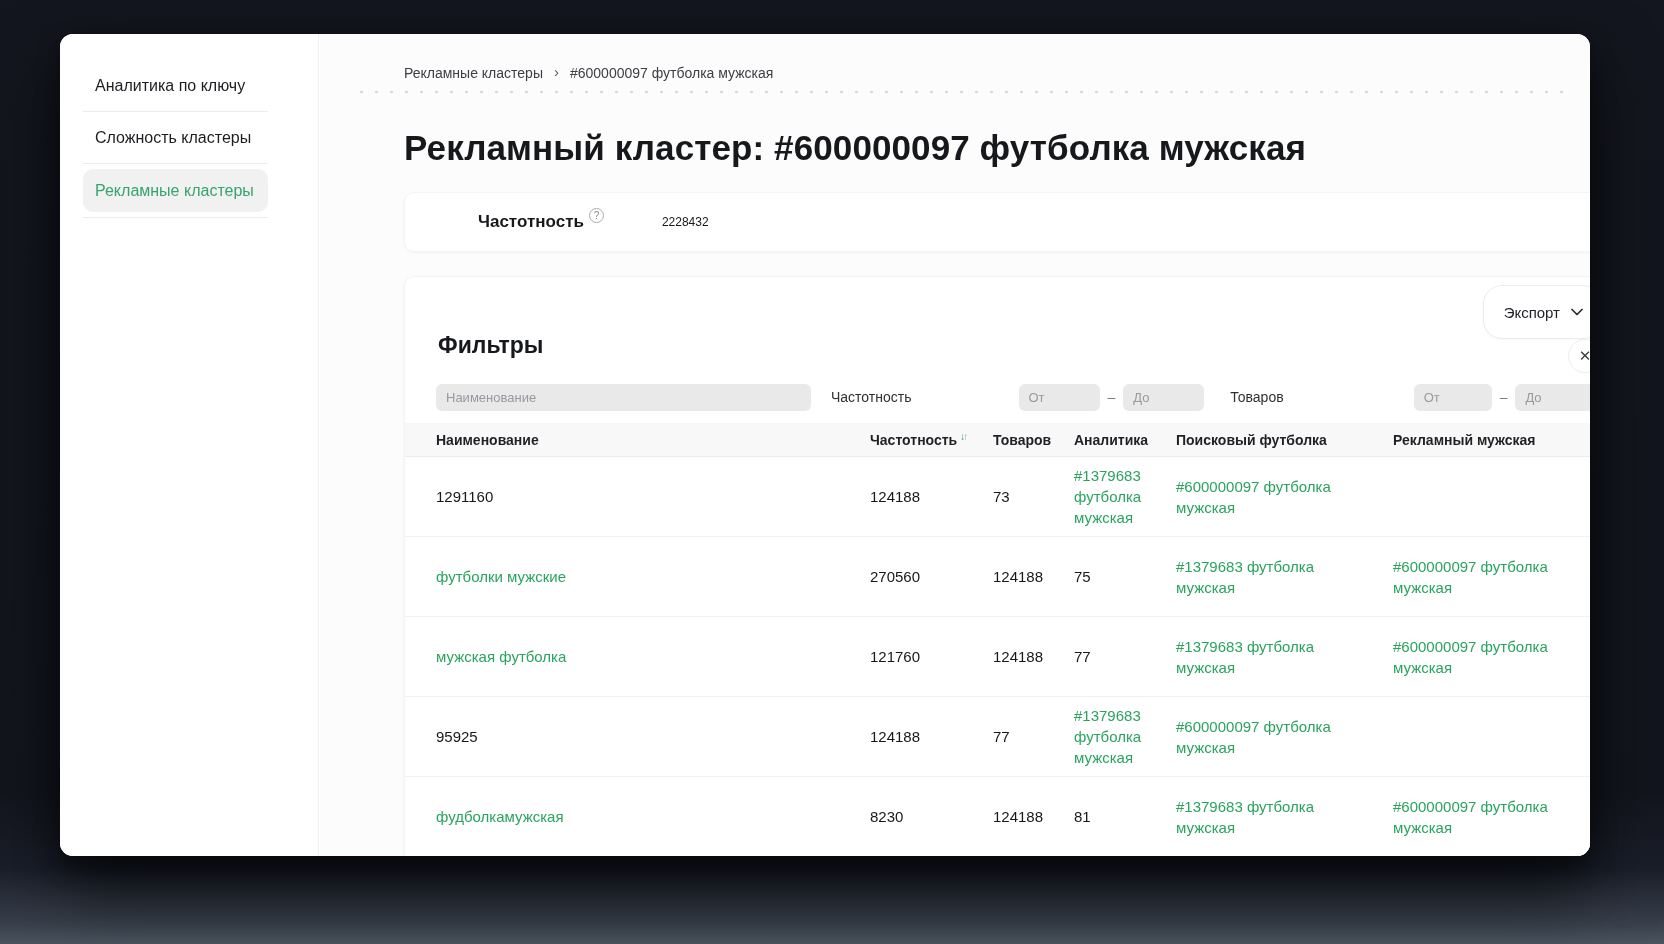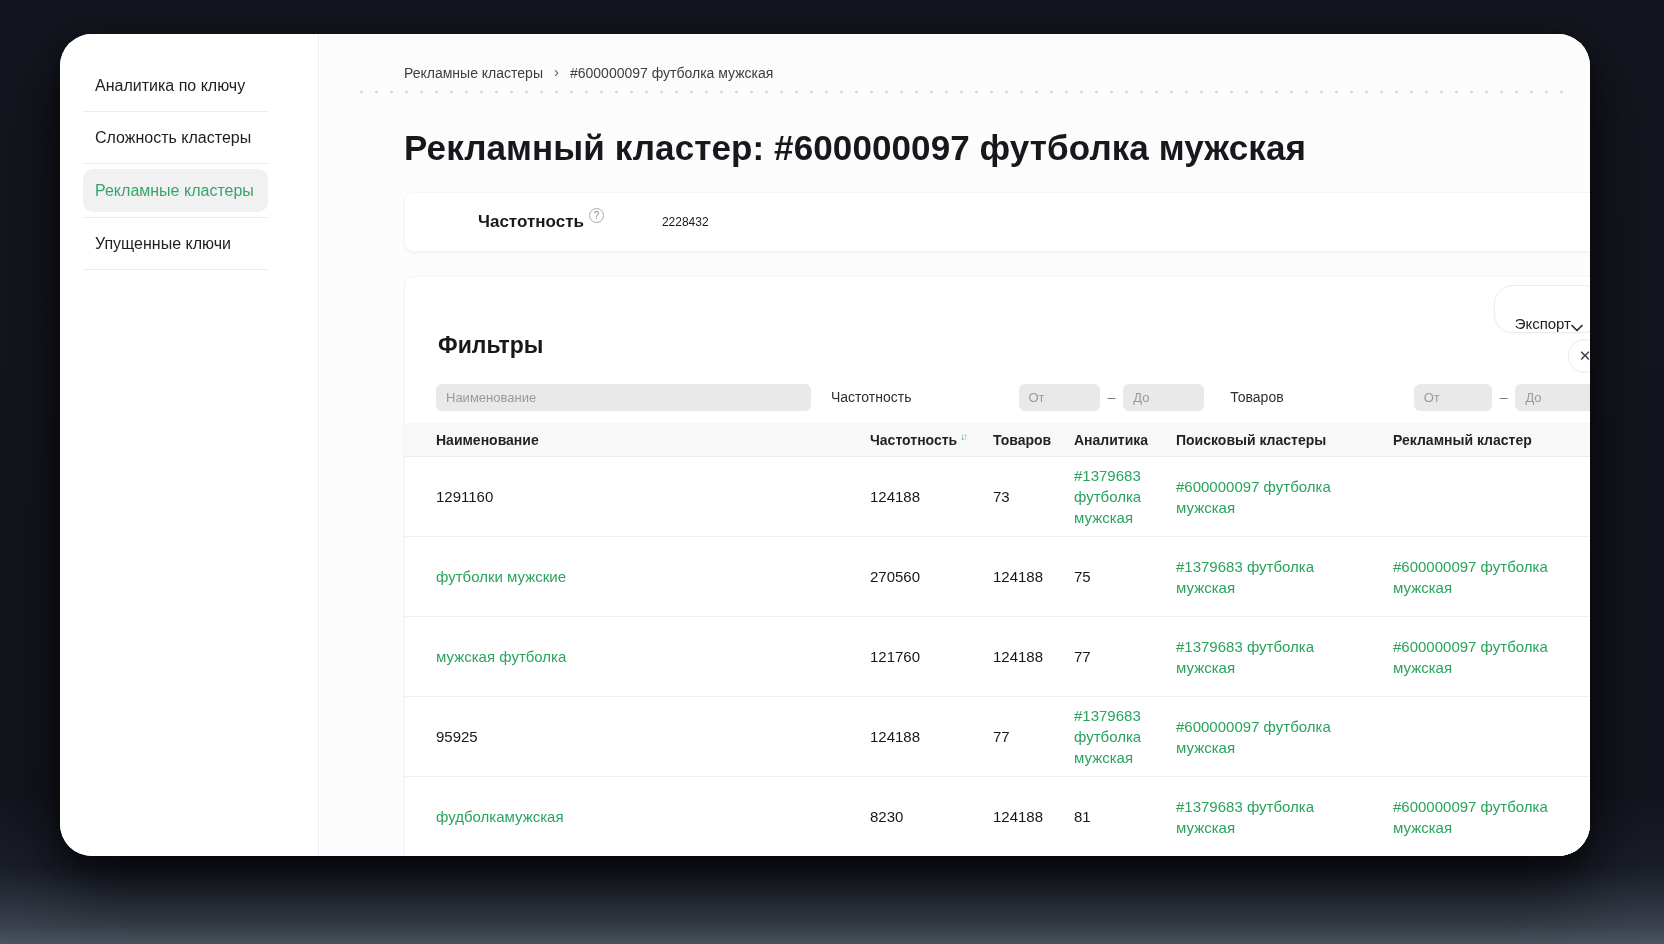--- a/index.html
+++ b/index.html
@@ -8,21 +8,21 @@
   }
   *{box-sizing:border-box; margin:0; padding:0;}
   html,body{width:1664px;height:944px;overflow:hidden;}
   body{
     font-family:"Liberation Sans", sans-serif;
     background:linear-gradient(180deg,#14161f 0%,#13151e 84%,#1a1e29 92%,#39414c 98%,#4b555f 100%);
     position:relative;
   }
   .window{
     position:absolute;left:60px;top:34px;width:1530px;height:822px;
-    background:#fff;border-radius:32px;overflow:hidden;
+    background:#fff;border-radius:13px;overflow:hidden;
     box-shadow:0 34px 70px rgba(0,0,0,.6), 0 10px 24px rgba(0,0,0,.45);
   }
   
   .sidebar{position:absolute;left:0;top:0;width:259px;height:100%;background:#fff;border-right:1px solid #f0f0f0;}
   .nav{position:absolute;left:23px;top:26px;width:185px;list-style:none;}
   .nav li{border-bottom:1px solid var(--line);cursor:pointer;}
   .nav .nav-inner{padding:15px 12px;font-size:16px;line-height:1.32;color:#1d1e22;}
   .nav li.active .nav-inner{background:#f1f1f2;border-radius:10px;margin:5px 0;padding:11px 12px;color:var(--green-side);}
   
   .content{position:absolute;left:260px;top:0;right:0;bottom:0;background:#fcfcfd;}
@@ -32,22 +32,22 @@
   .dots{position:absolute;left:34px;right:22px;top:56px;height:4px;background-image:radial-gradient(circle,#d9d9d9 1.3px,transparent 1.6px);background-size:15px 4px;background-repeat:repeat-x;}
   .page-title{position:absolute;left:84px;top:94px;font-size:35px;font-weight:bold;color:var(--ink);letter-spacing:.1px;}
   .card{background:#fff;border:1px solid #f4f4f5;border-radius:10px;box-shadow:0 1px 3px rgba(20,20,30,.04);}
   
   .stat-card{position:absolute;left:84px;top:158px;width:1242px;height:60px;display:flex;align-items:center;padding-left:73px;}
   .stat-label{font-size:17px;font-weight:bold;color:var(--ink);}
   .help{width:15px;height:15px;border:1px solid #a9abb0;border-radius:50%;color:#87898e;font-size:10px;line-height:13px;text-align:center;margin-left:5px;transform:translateY(-7px);cursor:pointer;}
   .stat-value{font-size:12px;color:var(--ink);margin-left:58px;}
   
   .main-card{position:absolute;left:84px;top:242px;width:1242px;height:586px;overflow:hidden;}
-  .export-btn{position:absolute;top:8px;right:43px;height:48px;padding:0 18px 0 20px;border-radius:19px;
-    border:1px solid #ececee;background:#fff;display:flex;align-items:flex-end;gap:0;font-size:15px;color:#1e1f24;
+  .export-btn{position:absolute;top:8px;right:43px;height:54px;padding:0 18px 0 20px;border-radius:19px;
+    border:1px solid #ececee;background:#fff;display:flex;align-items:center;gap:11px;font-size:15px;color:#1e1f24;
     cursor:pointer;box-shadow:0 1px 2px rgba(0,0,0,.03);font-family:inherit;}
   .filters-title{position:absolute;left:33px;top:55px;font-size:23px;font-weight:bold;color:var(--ink);}
   .close-btn{position:absolute;top:62px;right:43px;width:34px;height:34px;border-radius:50%;border:1px solid #ececee;
     background:#fff;display:flex;align-items:center;justify-content:center;color:#3f4147;font-size:15px;cursor:pointer;}
   .filter-row{position:absolute;left:31px;top:106px;height:28px;display:flex;align-items:center;font-size:14px;color:var(--ink2);}
   .f-input{background:var(--input-bg);border:none;border-radius:6px;height:27px;padding:0 10px;font-size:13px;color:#35373c;font-family:inherit;outline:none;}
   .f-input::placeholder{color:var(--ph);}
   .name-input{width:375px;}
   .lbl-freq{margin-left:20px;}
   .range-input{width:81px;}
@@ -76,23 +76,20 @@
   <aside class="sidebar">
     <ul class="nav">
         <li>
           <div class="nav-inner">Аналитика по ключу</div>
         </li>
         <li>
           <div class="nav-inner">Сложность кластеры</div>
         </li>
         <li class="active">
           <div class="nav-inner">Рекламные кластеры</div>
-        </li>
-        <li>
-          <div class="nav-inner">Упущенные ключи</div>
         </li>
       </ul>
   </aside>
 
   <main class="content">
 
     <nav class="breadcrumb">
       <span class="crumb-link">Рекламные кластеры</span>
       <span class="chev">›</span>
       <span class="crumb-cur">#600000097 футболка мужская</span>
@@ -132,22 +129,22 @@
         <span class="dash">–</span>
         <input class="f-input r2-to" type="text" placeholder="До" style="">
       </div>
 
       <div class="table">
         <div class="thead">
             <div class="th">Наименование</div>
             <div class="th">Частотность<span class="sort"><i class="sd">↓</i><i class="su">↑</i></span></div>
             <div class="th">Товаров</div>
             <div class="th">Аналитика</div>
-            <div class="th">Поисковый кластеры</div>
-            <div class="th">Рекламный кластер</div>
+            <div class="th">Поисковый футболка</div>
+            <div class="th">Рекламный мужская</div>
           </div>
         <div class="tbody">
             <div class="trow">
               <div class="td num">1291160</div>
               <div class="td num">124188</div>
               <div class="td num">73</div>
               <div class="td cl"><a>#1379683 футболка мужская</a></div>
               <div class="td cl"><a>#600000097 футболка мужская</a></div>
             </div>
             <div class="trow">

